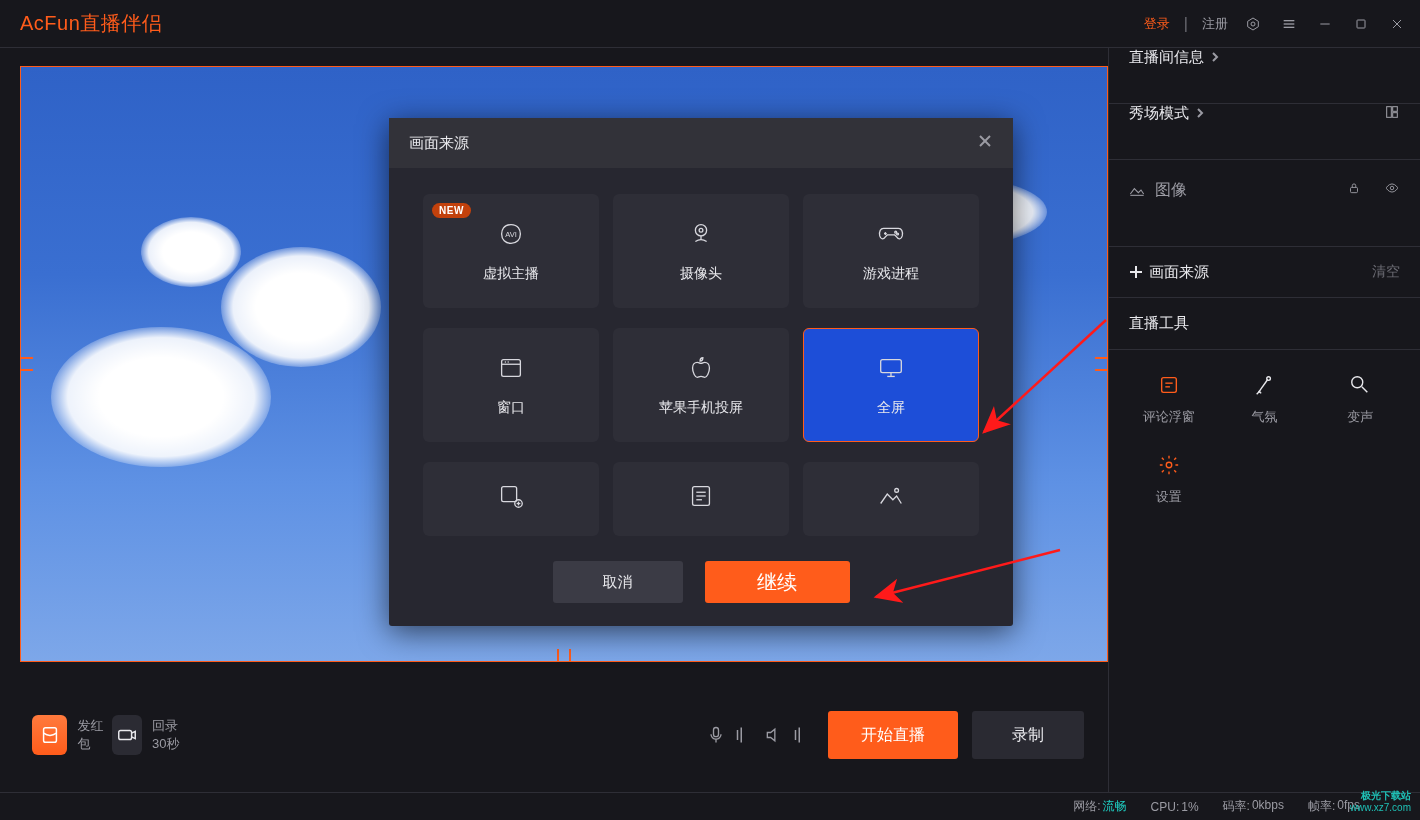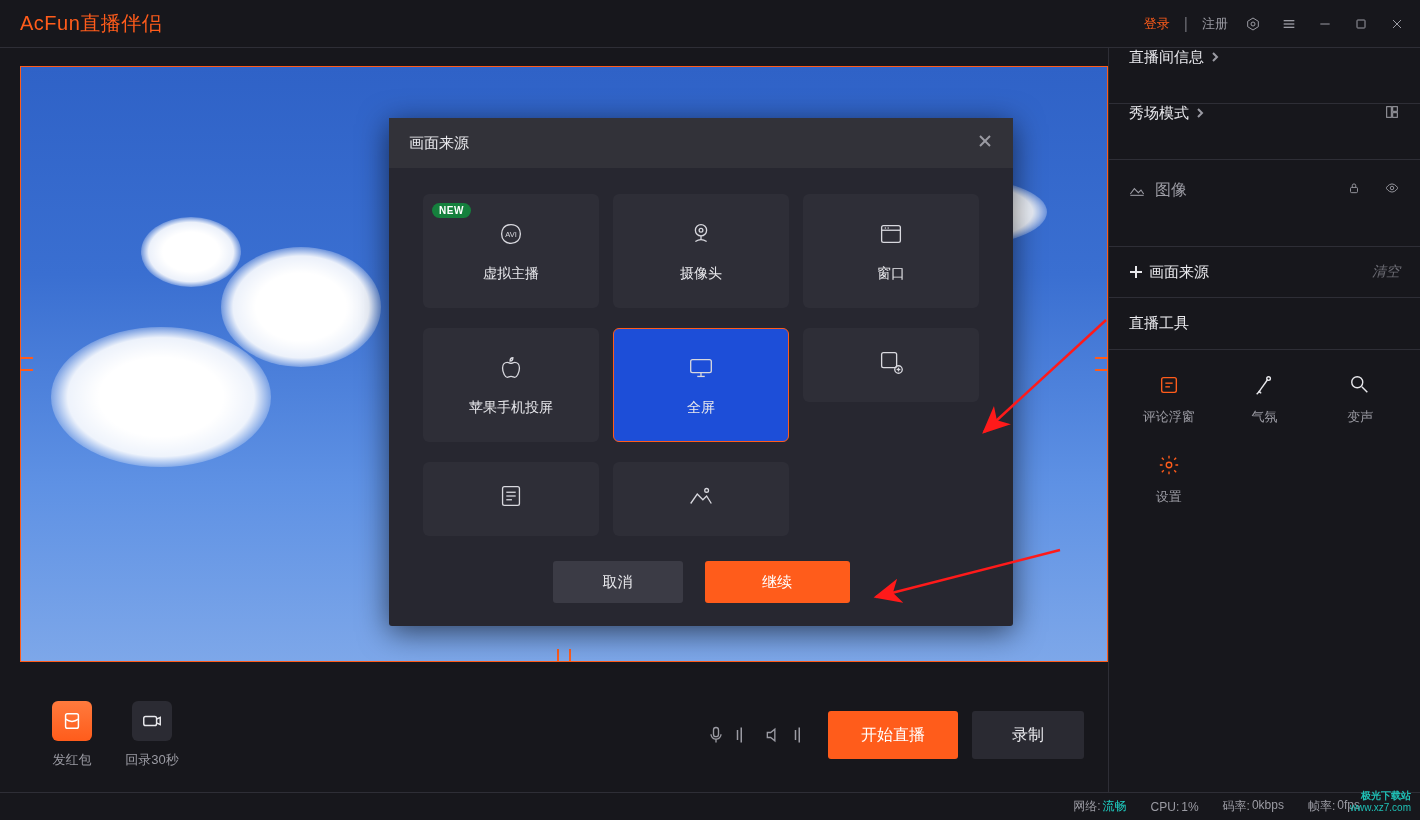--- a/index.html
+++ b/index.html
@@ -53,21 +53,21 @@
   .h-tr{right:-2px;top:-2px;border-left:none;border-bottom:none;}
   .h-bl{left:-2px;bottom:-2px;border-right:none;border-top:none;}
   .h-br{right:-2px;bottom:-2px;border-left:none;border-top:none;}
   .h-tm{left:50%;top:-2px;transform:translateX(-50%);border-bottom:none;border-left:none;border-right:none;width:14px;}
   .h-bm{left:50%;bottom:-2px;transform:translateX(-50%);border-top:none;}
   .h-ml{left:-2px;top:50%;transform:translateY(-50%);border-right:none;}
   .h-mr{right:-2px;top:50%;transform:translateY(-50%);border-left:none;}
   
   
   .bottom-strip{height:120px;display:flex;align-items:center;padding:0 24px 0 12px;margin-top:16px;}
-  .bs-item{display:flex;flex-direction:column;align-items:center;gap:10px;width:80px;cursor:pointer;}
+  .bs-item{display:flex;flex-direction:row;align-items:center;gap:10px;width:80px;cursor:pointer;}
   .bs-ic{width:40px;height:40px;border-radius:6px;background:#2b2b33;display:flex;align-items:center;justify-content:center;}
   .bs-redpkt{background:linear-gradient(180deg,#ff7a3d,#ff5c1b);}
   .bs-ic svg{width:22px;height:22px;stroke:var(--text);fill:none;stroke-width:1.6;}
   .bs-label{font-size:13px;color:var(--text-dim);}
   .bs-spacer{flex:1;}
   .bs-media{display:flex;align-items:center;gap:14px;margin-right:20px;color:var(--text-dim);}
   .bs-media .mic,.bs-media .vol{display:flex;align-items:center;gap:4px;cursor:pointer;}
   .bs-media svg{width:20px;height:20px;stroke:currentColor;fill:none;stroke-width:1.6;}
   .btn-primary{background:var(--accent);color:#fff;border:none;height:48px;width:130px;border-radius:3px;font-size:16px;cursor:pointer;}
   .btn-sec{background:var(--panel-light);color:var(--text);border:none;height:48px;width:112px;border-radius:3px;font-size:16px;cursor:pointer;margin-left:14px;}
@@ -81,46 +81,46 @@
   .rp-small-ic svg{width:16px;height:16px;stroke:currentColor;fill:none;stroke-width:1.6;}
   
   .rp-sublist{padding:10px 20px;min-height:86px;}
   .rp-sub-item{display:flex;align-items:center;gap:10px;color:var(--text-dim);height:40px;}
   .rp-sub-item svg{width:16px;height:14px;stroke:currentColor;fill:none;stroke-width:1.6;}
   .rp-sub-right{margin-left:auto;display:flex;gap:12px;}
   
   .rp-addrow{height:52px;display:flex;align-items:center;padding:0 20px;border-top:1px solid var(--divider);border-bottom:1px solid var(--divider);}
   .add-src{display:flex;align-items:center;gap:6px;color:var(--text);cursor:pointer;font-size:15px;}
   .add-src svg{width:14px;height:14px;stroke:currentColor;stroke-width:2;}
-  .clear-link{margin-left:auto;color:var(--text-dimmer);font-size:14px;cursor:pointer;font-style:italic;}
+  .clear-link{margin-left:auto;color:var(--text-dimmer);font-size:14px;cursor:pointer;}
   
   .rp-section-title{height:52px;display:flex;align-items:center;padding:0 20px;font-size:15px;border-bottom:1px solid var(--divider);}
   
   .tool-grid{display:grid;grid-template-columns:repeat(3,1fr);gap:28px 16px;padding:24px 20px;}
   .tool{display:flex;flex-direction:column;align-items:center;gap:12px;cursor:pointer;}
   .tool svg{width:22px;height:22px;stroke:var(--text);fill:none;stroke-width:1.5;}
   .tool.accent svg{stroke:var(--accent);}
   .tool-label{font-size:13px;color:var(--text-dim);}
   
   
   .modal{position:absolute;left:389px;top:118px;width:624px;height:508px;background:#272730;border-radius:3px;display:flex;flex-direction:column;box-shadow:0 6px 30px rgba(0,0,0,0.6);}
   .modal-head{height:50px;background:#323239;display:flex;align-items:center;padding:0 20px;}
   .modal-title{font-size:15px;color:var(--text);}
   .modal-close{margin-left:auto;color:var(--text-dim);cursor:pointer;}
   .modal-close svg{width:16px;height:16px;stroke:currentColor;stroke-width:2;}
   .src-grid{flex:1;padding:26px 34px 0;display:grid;grid-template-columns:repeat(3,176px);grid-auto-rows:114px;gap:20px 14px;overflow:hidden;}
   .src-card{position:relative;background:#2e2e37;border:1px solid transparent;border-radius:6px;display:flex;flex-direction:column;align-items:center;justify-content:center;gap:16px;cursor:pointer;}
   .src-card.selected{border-color:var(--accent);background:#1d4ed8;}
   .src-card svg{width:30px;height:30px;stroke:#d8d8de;fill:none;stroke-width:1.4;}
   .src-card-label{font-size:14px;color:var(--text);}
-  .badge-new{position:absolute;left:8px;top:8px;background:#15803d;color:#fff;font-size:10px;font-weight:600;padding:2px 7px;border-radius:9px;letter-spacing:0.5px;}
+  .badge-new{position:absolute;left:8px;top:8px;background:#c2410c;color:#fff;font-size:10px;font-weight:600;padding:2px 7px;border-radius:9px;letter-spacing:0.5px;}
   .src-grid .row-partial{height:74px;}
   .modal-foot{height:88px;display:flex;align-items:center;justify-content:center;gap:22px;}
   .btn-cancel{width:130px;height:42px;background:#3b3b45;border:none;color:var(--text);font-size:15px;border-radius:3px;cursor:pointer;}
-  .btn-continue{width:145px;height:42px;background:var(--accent);border:none;color:#fff;font-size:15px;border-radius:3px;cursor:pointer;}
+  .btn-continue{width:145px;height:42px;background:var(--accent);border:none;color:#fff;font-size:20px;border-radius:3px;cursor:pointer;}
   
   
   .status-bar{position:absolute;left:0;right:0;bottom:0;height:28px;display:flex;align-items:center;justify-content:flex-end;gap:24px;padding:0 60px 0 20px;font-size:12px;color:var(--text-dim);border-top:1px solid var(--divider);}
   .status-bar .pair{display:flex;gap:2px;}
   .status-bar .teal{color:var(--status-teal);}
   
   
   .wm{position:absolute;right:9px;bottom:6px;font-size:10px;color:var(--status-teal);line-height:1.2;text-align:right;pointer-events:none;opacity:0.9;}
   .wm .line1{font-weight:600;}
   
@@ -341,20 +341,30 @@
       <svg viewBox="0 0 32 32">
           <circle cx="16" cy="12" r="6"></circle>
           <circle cx="16" cy="12" r="2"></circle>
           <path d="M10 24 Q16 20 22 24"></path>
           <line x1="16" y1="18" x2="16" y2="22"></line>
         </svg>
       <span class="src-card-label">摄像头</span>
     </div>
     <div class="src-card">
       <svg viewBox="0 0 32 32">
+          <path d="M8 10 H24 C27 10 29 13 28 18 C27 22 24 22 22 19 L20 17 H12 L10 19 C8 22 5 22 4 18 C3 13 5 10 8 10 Z"></path>
+          <line x1="10" y1="14" x2="10" y2="17"></line>
+          <line x1="8.5" y1="15.5" x2="11.5" y2="15.5"></line>
+          <circle cx="21" cy="14" r="1"></circle>
+          <circle cx="23" cy="16" r="1"></circle>
+        </svg>
+      <span class="src-card-label">游戏进程</span>
+    </div>
+    <div class="src-card">
+      <svg viewBox="0 0 32 32">
           <rect x="6" y="7" width="20" height="18" rx="2"></rect>
           <line x1="6" y1="12" x2="26" y2="12"></line>
           <circle cx="10" cy="9.5" r="0.8" fill="#d8d8de" stroke="none"></circle>
           <circle cx="13" cy="9.5" r="0.8" fill="#d8d8de" stroke="none"></circle>
         </svg>
       <span class="src-card-label">窗口</span>
     </div>
     <div class="src-card">
       <svg viewBox="0 0 32 32">
           <path d="M20 10c-1.5 0-2.5 1-4 1s-2.5-1-4-1c-2.5 0-5 2-5 6 0 5 3 10 5 10 1.5 0 2-1 4-1s2.5 1 4 1c2 0 5-5 5-10 0-4-2.5-6-5-6z"></path>

